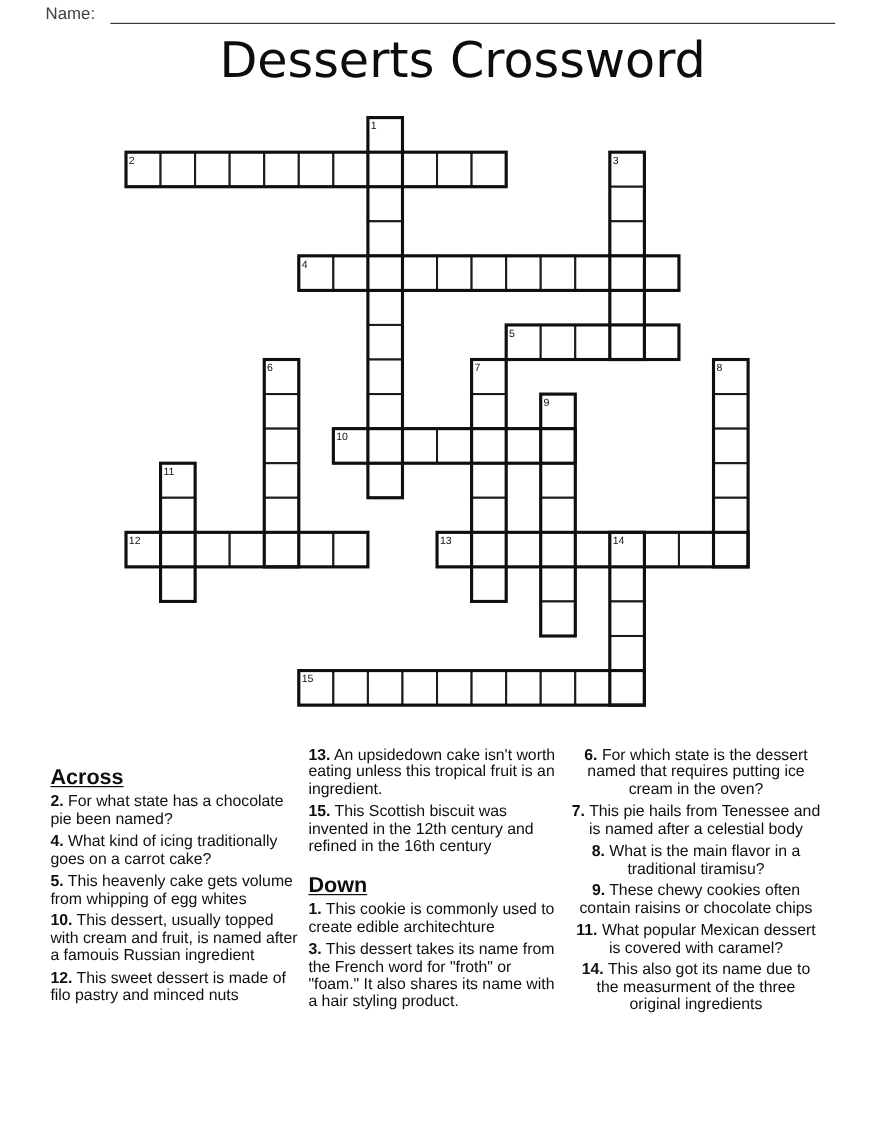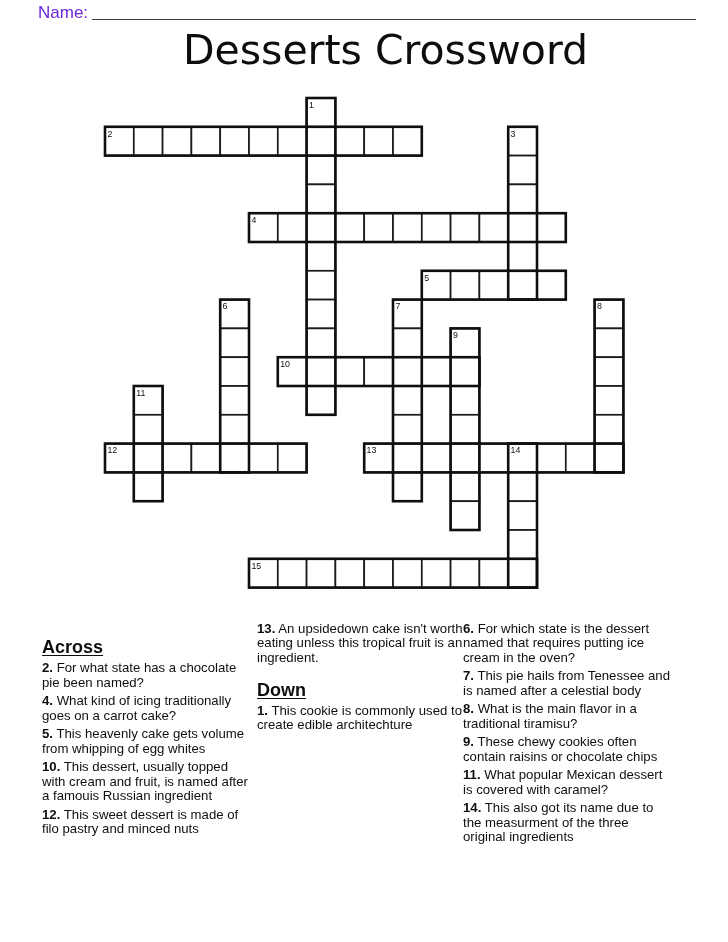--- a/index.html
+++ b/index.html
@@ -2,21 +2,21 @@
 <html><head>
 <meta charset="utf-8">
 <style>
   html,body{margin:0;padding:0;}
   body{
     width:728px;height:942px;position:relative;background:#ffffff;
     font-family:"Liberation Sans", sans-serif;color:#111;
     overflow:hidden;
   }
   .name-row-label{
-    position:absolute;left:38px;top:3px;font-size:17px;color:#6d28d9;
+    position:absolute;left:38px;top:3px;font-size:14px;color:#404040;
   }
   .name-line{
     position:absolute;left:92px;top:2px;width:604px;height:17px;
     border-bottom:1.7px solid #3c3c3c;
   }
   .page-title{
     position:absolute;left:0;right:0;top:26px;text-align:center;
     font-family:"DejaVu Sans", sans-serif;
     font-size:41px;font-weight:500;letter-spacing:0px;color:#0d0d0d;padding-left:43px;
   }
@@ -25,21 +25,21 @@
   .grid-svg .word-outline{fill:none;stroke:#0f0f0f;stroke-width:2.6;}
   .grid-svg .cell-number{
     font-family:"Liberation Sans", sans-serif;font-size:8.8px;fill:#111;
   }
   .clues-col{
     position:absolute;top:622px;width:210px;
     font-size:13.2px;line-height:1.08;color:#0f0f0f;
   }
   .clues-col-1{left:42px;}
   .clues-col-2{left:257px;}
-  .clues-col-3{left:463px;}
+  .clues-col-3{left:475px;text-align:center;}
   .clue{margin:0 0 4.5px 0;}
   .clue b{font-weight:700;}
   .clue-header{
     font-weight:700;font-size:18px;text-decoration:underline;
     text-underline-offset:2px;margin:16px 0 4px 0;
   }
 </style>
 </head>
 <body>
 
@@ -202,22 +202,24 @@
 <div class="clues-col clues-col-1">
     <div class="clue-header">Across</div>
     <p class="clue"><b>2.</b> <span>For what state has a chocolate pie been named?</span></p>
     <p class="clue"><b>4.</b> <span>What kind of icing traditionally goes on a carrot cake?</span></p>
     <p class="clue"><b>5.</b> <span>This heavenly cake gets volume from whipping of egg whites</span></p>
     <p class="clue"><b>10.</b> <span>This dessert, usually topped with cream and fruit, is named after a famouis Russian ingredient</span></p>
     <p class="clue"><b>12.</b> <span>This sweet dessert is made of filo pastry and minced nuts</span></p>
   </div>
 <div class="clues-col clues-col-2">
     <p class="clue"><b>13.</b> <span>An upsidedown cake isn't worth eating unless this tropical fruit is an ingredient.</span></p>
+    <p class="clue"><b>15.</b> <span>This Scottish biscuit was invented in the 12th century and refined in the 16th century</span></p>
     <div class="clue-header">Down</div>
     <p class="clue"><b>1.</b> <span>This cookie is commonly used to create edible architechture</span></p>
+    <p class="clue"><b>3.</b> <span>This dessert takes its name from the French word for "froth" or "foam." It also shares its name with a hair styling product.</span></p>
   </div>
 <div class="clues-col clues-col-3">
     <p class="clue"><b>6.</b> <span>For which state is the dessert named that requires putting ice cream in the oven?</span></p>
     <p class="clue"><b>7.</b> <span>This pie hails from Tenessee and is named after a celestial body</span></p>
     <p class="clue"><b>8.</b> <span>What is the main flavor in a traditional tiramisu?</span></p>
     <p class="clue"><b>9.</b> <span>These chewy cookies often contain raisins or chocolate chips</span></p>
     <p class="clue"><b>11.</b> <span>What popular Mexican dessert is covered with caramel?</span></p>
     <p class="clue"><b>14.</b> <span>This also got its name due to the measurment of the three original ingredients</span></p>
   </div>
 

